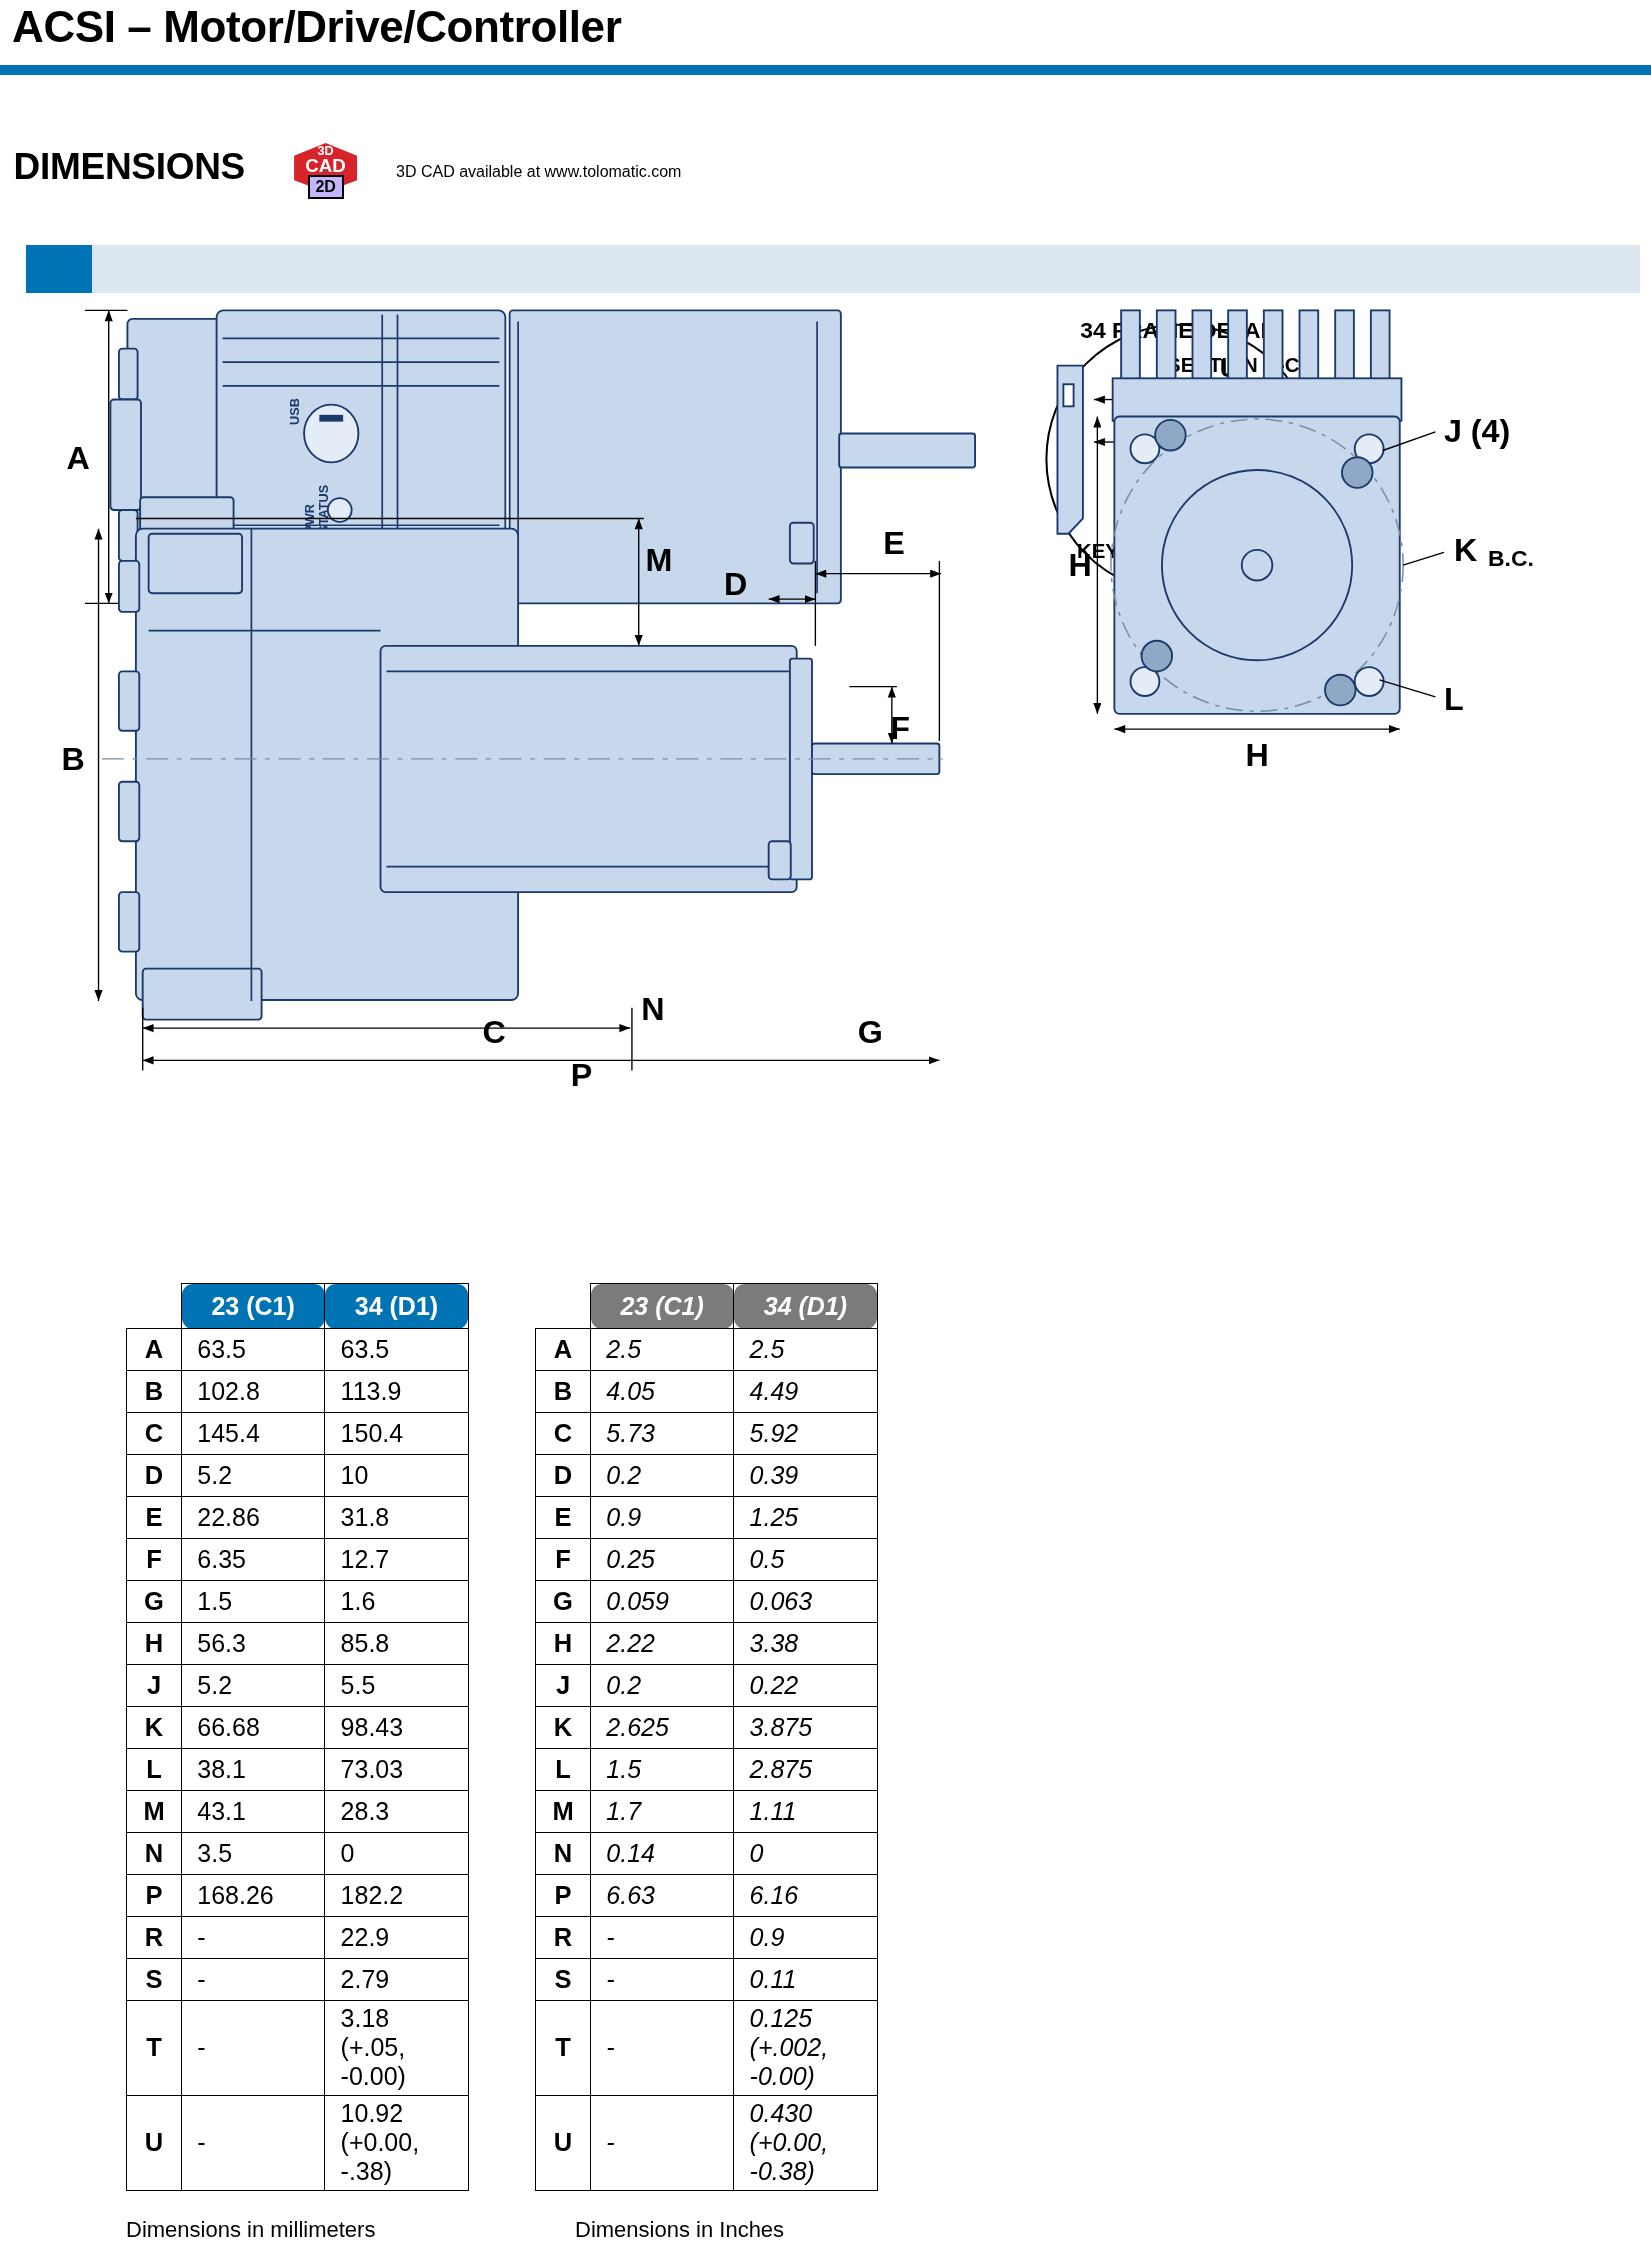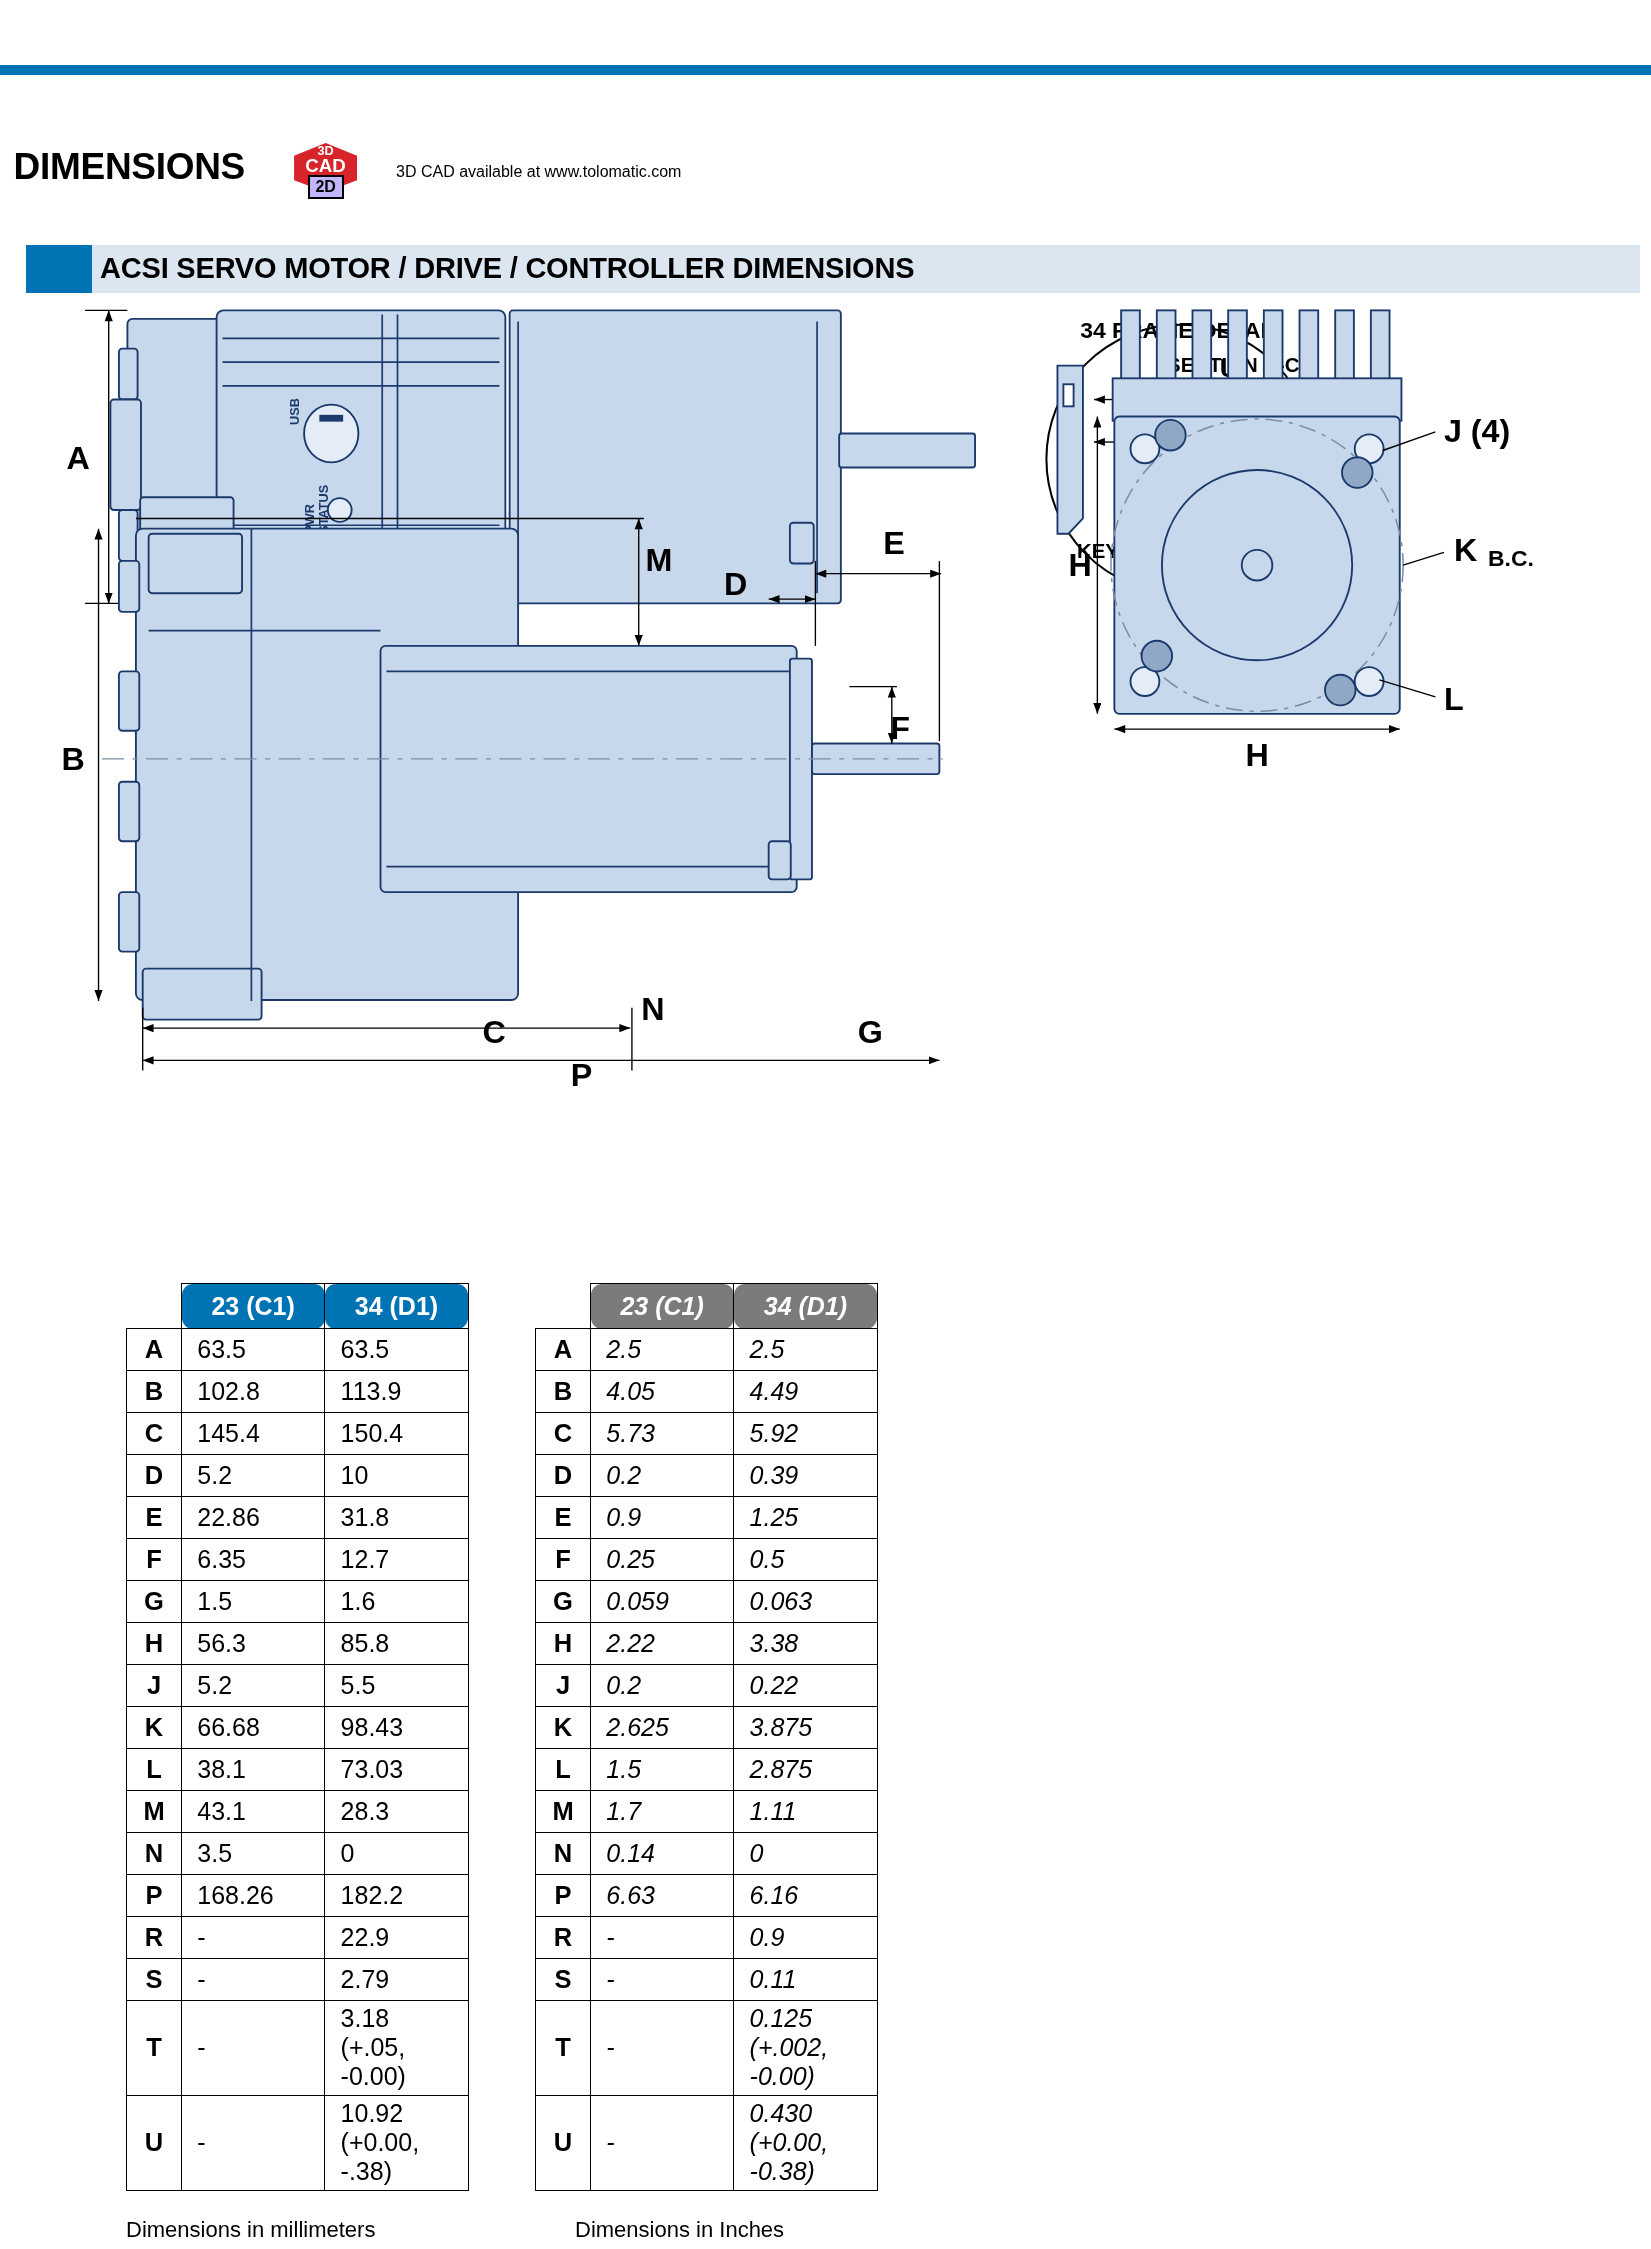--- a/index.html
+++ b/index.html
@@ -196,34 +196,34 @@
     position: absolute;
     font-size: 22px;
     white-space: nowrap;
   }
 </style>
 </head>
 <body>
 
 <div class="page">
 
+  <div class="page-title">ACSI – Motor/Drive/Controller</div>
   <div class="title-rule"></div>
 
   <div class="dim-heading">DIMENSIONS</div>
   <div class="cad-badge">
     <div class="cube"></div>
     <div class="cube-txt-3d">3D</div>
     <div class="cube-txt-cad">CAD</div>
     <div class="sq2d">2D</div>
   </div>
   <div class="cad-note">3D CAD available at www.tolomatic.com</div>
 
   <div class="section-bar"></div>
   <div class="section-bar-accent"></div>
-  <div class="section-bar-label">ACSI SERVO MOTOR / DRIVE / CONTROLLER DIMENSIONS</div>
 
   <div class="drawing">
     <svg width="1652" height="977" viewBox="0 0 1945 1150" xmlns="http://www.w3.org/2000/svg">
       <defs>
         <pattern id="hatch" width="8" height="8" patternTransform="rotate(45)" patternUnits="userSpaceOnUse">
           <line x1="0" y1="0" x2="0" y2="8" stroke="#1b3a6b" stroke-width="2"></line>
         </pattern>
         <marker id="arrS" markerWidth="10" markerHeight="10" refX="8" refY="3" orient="auto">
           <path d="M0,0 L8,3 L0,6 z" fill="#000"></path>
         </marker>

